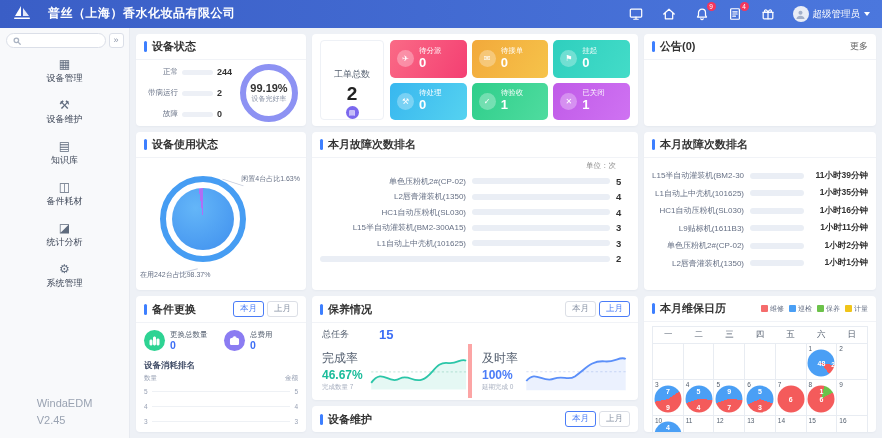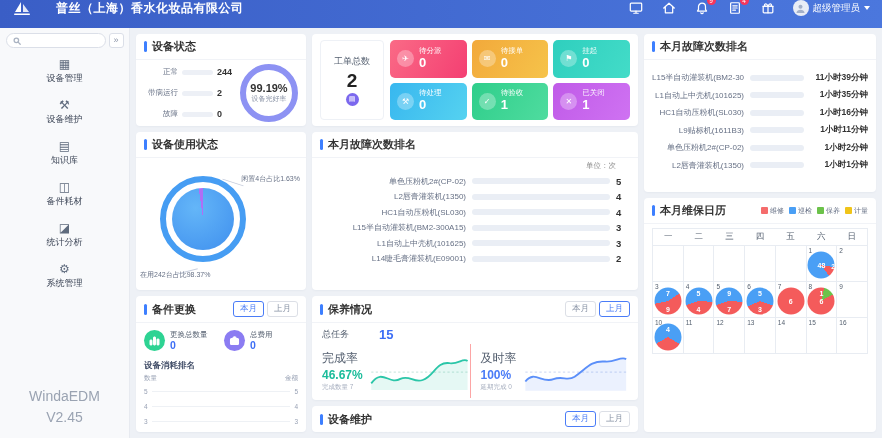--- a/index.html
+++ b/index.html
@@ -1,19 +1,19 @@
 <!DOCTYPE html>
 <html><head>
 <meta charset="utf-8">
 <style>
   *{box-sizing:border-box;margin:0;padding:0}
   html,body{width:882px;height:438px;overflow:hidden;font-family:"Liberation Sans","DejaVu Sans",sans-serif}
   .app{width:882px;height:438px;display:flex;flex-direction:column;background:#eef1f6}
   
-  .topbar{height:28px;flex:none;background:linear-gradient(90deg,#3a5ec6,#4b77dd);display:flex;align-items:flex-start;padding:0 12px;gap:24px}
+  .topbar{height:28px;flex:none;background:linear-gradient(90deg,#3a5ec6,#4b77dd);display:flex;align-items:flex-end;padding:6px 12px;gap:16px}
   .logo{width:20px;height:18px;flex:none;display:flex;align-items:center;justify-content:center}
   .brand{color:#fff;font-size:12px;font-weight:bold;letter-spacing:.5px;white-space:nowrap}
   .ticons{margin-left:auto;display:flex;align-items:center;gap:17px}
   .tico{position:relative;width:16px;height:16px;color:#fff;cursor:pointer;display:flex;align-items:center;justify-content:center}
   .tico svg{width:14px;height:14px;stroke:#fff;fill:none;stroke-width:1.4;stroke-linecap:round;stroke-linejoin:round}
   .badge{position:absolute;top:-4px;right:-6px;background:#f5365c;color:#fff;font-size:6.5px;min-width:9px;height:9px;line-height:9px;border-radius:5px;text-align:center;padding:0 1px}
   .user{display:flex;align-items:center;gap:4px;color:#fff;font-size:9.5px;cursor:pointer;white-space:nowrap}
   .avatar{width:16px;height:16px;border-radius:50%;background:#e9edf6;display:flex;align-items:center;justify-content:center}
   .avatar svg{width:11px;height:11px;fill:#a3b0c9}
   .caret{width:0;height:0;border-left:3px solid transparent;border-right:3px solid transparent;border-top:4px solid #fff}
@@ -21,21 +21,21 @@
   .shell{flex:1;display:flex;min-height:0}
   .sidebar{width:130px;flex:none;background:#f8f9fb;border-right:1px solid #e7eaf0;display:flex;flex-direction:column;align-items:center;padding-top:5px}
   .search{display:flex;align-items:center;gap:3px;width:118px}
   .sinput{flex:1;height:15px;border:1px solid #dbdfe8;border-radius:9px;background:#fff;display:flex;align-items:center;padding:0 6px;gap:3px;cursor:text}
   .sinput svg{width:8px;height:8px;stroke:#aab3c2;fill:none;stroke-width:1.6;stroke-linecap:round}
   .collapse{font-size:9px;color:#8a93a6;border:1px solid #dbdfe8;border-radius:3px;width:15px;height:15px;line-height:13px;text-align:center;background:#fff;cursor:pointer}
   .menu{display:flex;flex-direction:column;width:100%;margin-top:3px}
   .mitem{display:flex;flex-direction:column;align-items:center;gap:2px;padding:7px 0;cursor:pointer}
   .micon{font-size:12px;color:#5f6b7e;line-height:1}
   .mlabel{font-size:9px;color:#3c4556}
-  .version{margin-top:auto;padding:8px 0 10px;text-align:center;font-size:14px;color:#9aa3b2;line-height:1.5}
+  .version{margin-top:auto;padding:8px 0 10px;font-size:11px;color:#9aa3b2;line-height:1.5}
   
   .main{flex:1;min-width:0;display:flex;gap:6px;padding:6px}
   .col{display:flex;flex-direction:column;gap:6px;min-height:0}
   .c1{width:170px;flex:none}.c2{flex:1;min-width:0}.c3{width:232px;flex:none}
   .panel{background:#fff;border-radius:4px;display:flex;flex-direction:column;overflow:hidden;box-shadow:0 1px 2px rgba(30,40,80,.04)}
   .h1{height:92px;flex:none}.h2{height:158px;flex:none}.h3{height:104px;flex:none}.grow{flex:1;min-height:0}
   .ptitle{display:flex;align-items:center;gap:5px;padding:5px 8px;border-bottom:1px solid #f1f3f7;flex:none}
   .accent{width:3px;height:11px;background:#3d7fff;border-radius:2px;flex:none}
   .ptext{font-size:11px;font-weight:bold;color:#333;white-space:nowrap}
   .spacer{flex:1}
@@ -49,21 +49,21 @@
   .brow{display:flex;align-items:center;gap:4px}
   .blabel{width:34px;font-size:7.5px;color:#667085;text-align:right;white-space:nowrap;flex:none}
   .btrack{flex:1;height:5px;border-radius:3px;background:#edf0f6;overflow:hidden;min-width:0}
   .bfill{height:100%;border-radius:3px}
   .bval{width:18px;font-size:9px;font-weight:bold;color:#333;flex:none}
   .donut{width:58px;height:58px;border-radius:50%;border:6px solid #8d92f3;display:flex;flex-direction:column;align-items:center;justify-content:center;flex:none}
   .dval{font-size:11px;font-weight:bold;color:#333}
   .dlab{font-size:7px;color:#8a93a6}
   
   .tr{display:flex;gap:6px;padding:6px 8px;flex:1;min-height:0}
-  .total{width:64px;flex:none;border:1px solid #eef1f6;border-radius:4px;display:flex;flex-direction:column;align-items:center;justify-content:center;gap:3px}
+  .total{width:64px;flex:none;border:1px solid #eef1f6;border-radius:4px;display:flex;flex-direction:column;align-items:center;justify-content:flex-end;gap:3px}
   .tlabel{font-size:9px;color:#556070}
   .tval{font-size:19px;font-weight:bold;color:#222;line-height:1}
   .ticon2{width:13px;height:13px;border-radius:50%;background:#7b68ee;color:#fff;font-size:7px;display:flex;align-items:center;justify-content:center}
   .cards{flex:1;display:grid;grid-template-columns:repeat(3,1fr);grid-auto-rows:1fr;gap:5px;min-width:0}
   .card{border-radius:5px;color:#fff;display:flex;align-items:center;gap:5px;padding:3px 7px;min-width:0;cursor:pointer}
   .cicon{width:17px;height:17px;border-radius:50%;background:rgba(255,255,255,.3);display:flex;align-items:center;justify-content:center;font-size:8px;flex:none}
   .cbody{display:flex;flex-direction:column;line-height:1.15;min-width:0}
   .clabel{font-size:7.5px;opacity:.95;white-space:nowrap;overflow:hidden}
   .cval{font-size:13px;font-weight:bold}
   
@@ -99,21 +99,21 @@
   .rank-title{font-size:8.5px;font-weight:bold;color:#44506a;padding:4px 8px 1px}
   .axis-row{display:flex;justify-content:space-between;padding:1px 8px;font-size:6.5px;color:#99a2b5}
   .grid-row{display:flex;align-items:center;gap:4px;padding:0 8px;height:15px;font-size:6.5px;color:#99a2b5}
   .gline{flex:1;border-top:1px solid #eef1f5}
   
   .mt{padding:4px 10px 2px;display:flex;flex-direction:column;flex:1;min-height:0}
   .mtop{display:flex;align-items:center;gap:30px;font-size:9px;color:#556070}
   .mtotal{font-size:13px;font-weight:bold;color:#3d6ef5}
   .mhalves{display:flex;flex:1;min-height:0;margin-top:2px}
   .mhalf{flex:1;display:flex;align-items:center;gap:6px;min-width:0}
-  .mhalf+.mhalf{border-left:1px solid #fca5a5;padding-left:10px}
+  .mhalf+.mhalf{border-left:4px solid #fca5a5;padding-left:10px}
   .mcol{display:flex;flex-direction:column;gap:1px;flex:none}
   .mlab{font-size:12px;color:#556070}
   .mval{font-size:12px;font-weight:bold}
   .teal{color:#1bbc9b}.blue{color:#4a7cf7}
   .msub{font-size:6.5px;color:#a8b0c0}
   .spark{flex:1;min-width:0}
   
   .leg{display:flex;gap:5px;align-items:center}
   .litem{display:flex;gap:2px;align-items:center;font-size:7px;color:#667085}
   .lsw{width:7px;height:7px;border-radius:1px}
@@ -450,21 +450,20 @@
                 <span class="rval">3</span>
               </div>
 
               <div class="rrow">
                 <span class="rlabel">L1自动上中壳机(101625)</span>
                 <span class="rtrack"><span class="rfill" style="width: 60%; background: linear-gradient(90deg, rgb(240, 140, 0), rgb(255, 212, 59));"></span></span>
                 <span class="rval">3</span>
               </div>
 
               <div class="rrow">
-                <span class="rlabel">L14睫毛膏灌装机(E09001)</span>
                 <span class="rtrack"><span class="rfill" style="width: 40%; background: linear-gradient(90deg, rgb(112, 72, 232), rgb(177, 151, 252));"></span></span>
                 <span class="rval">2</span>
               </div>
             </div>
         </section>
 
         <section class="panel h3">
           <div class="ptitle">
               <span class="accent"></span>
             <span class="ptext">保养情况</span>
@@ -517,20 +516,29 @@
               <span class="tbtn on">本月</span>
               <span class="tbtn">上月</span>
             </span>
           </div>
 
         </section>
       </div>
 
       <div class="col c3">
 
+        <section class="panel h1">
+          <div class="ptitle">
+              <span class="accent"></span>
+            <span class="ptext">公告(0)</span>
+            <span class="spacer"></span>
+            <span class="more">更多</span>
+          </div>
+          <div class="grow"></div>
+        </section>
 
         <section class="panel h2 dt">
           <div class="ptitle">
               <span class="accent"></span>
             <span class="ptext">本月故障次数排名</span>
           </div>
           <div style="height:6px"></div>
           <div>
 
               <div class="rrow">

